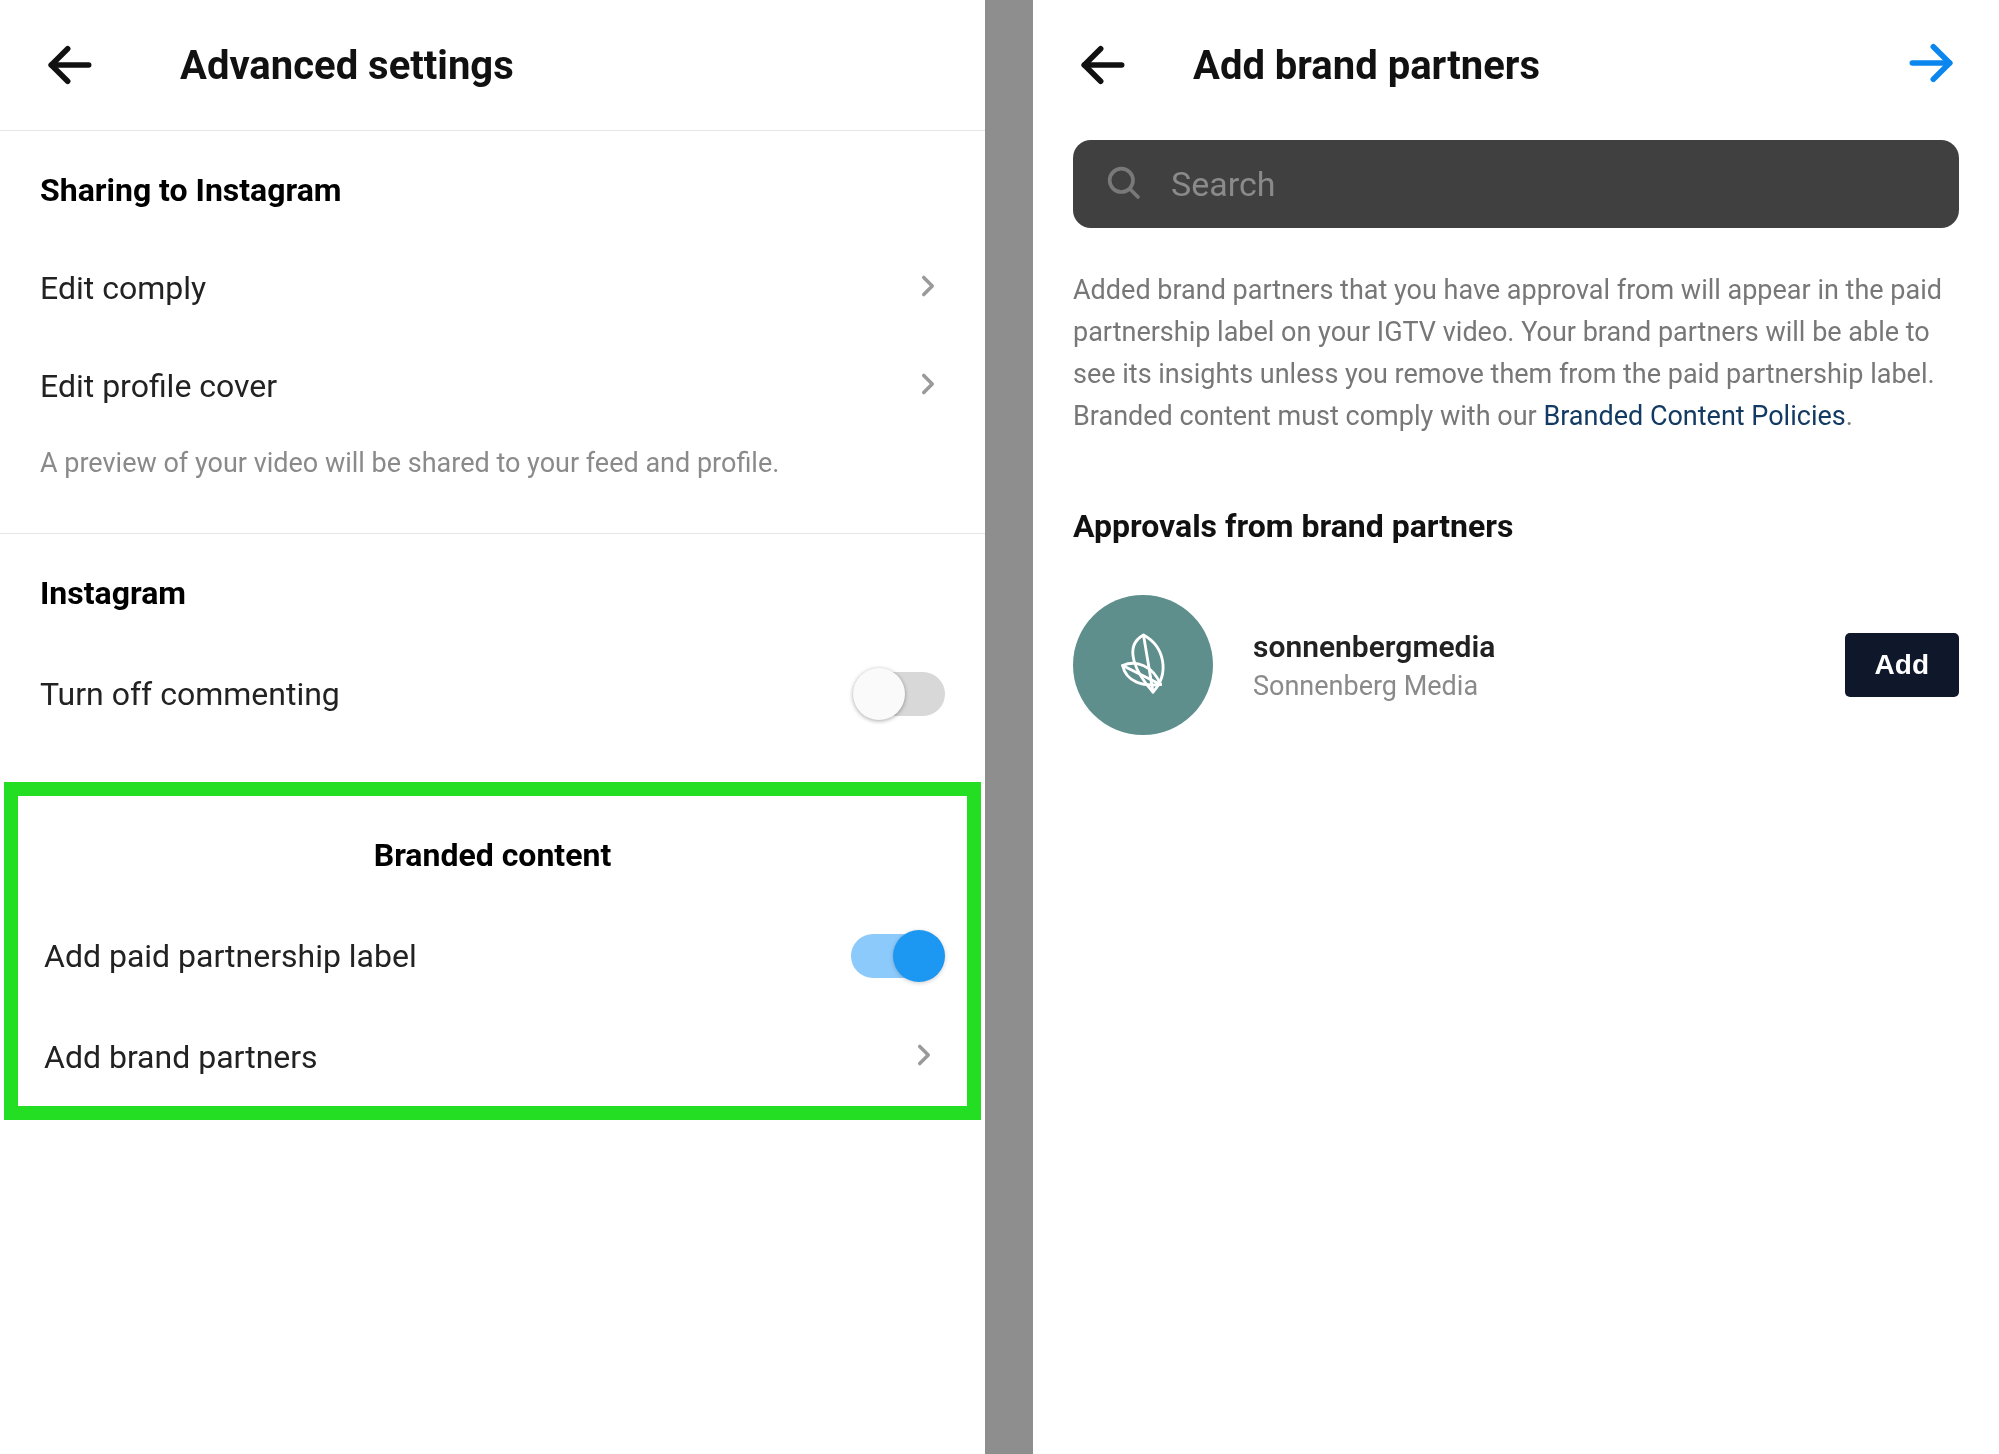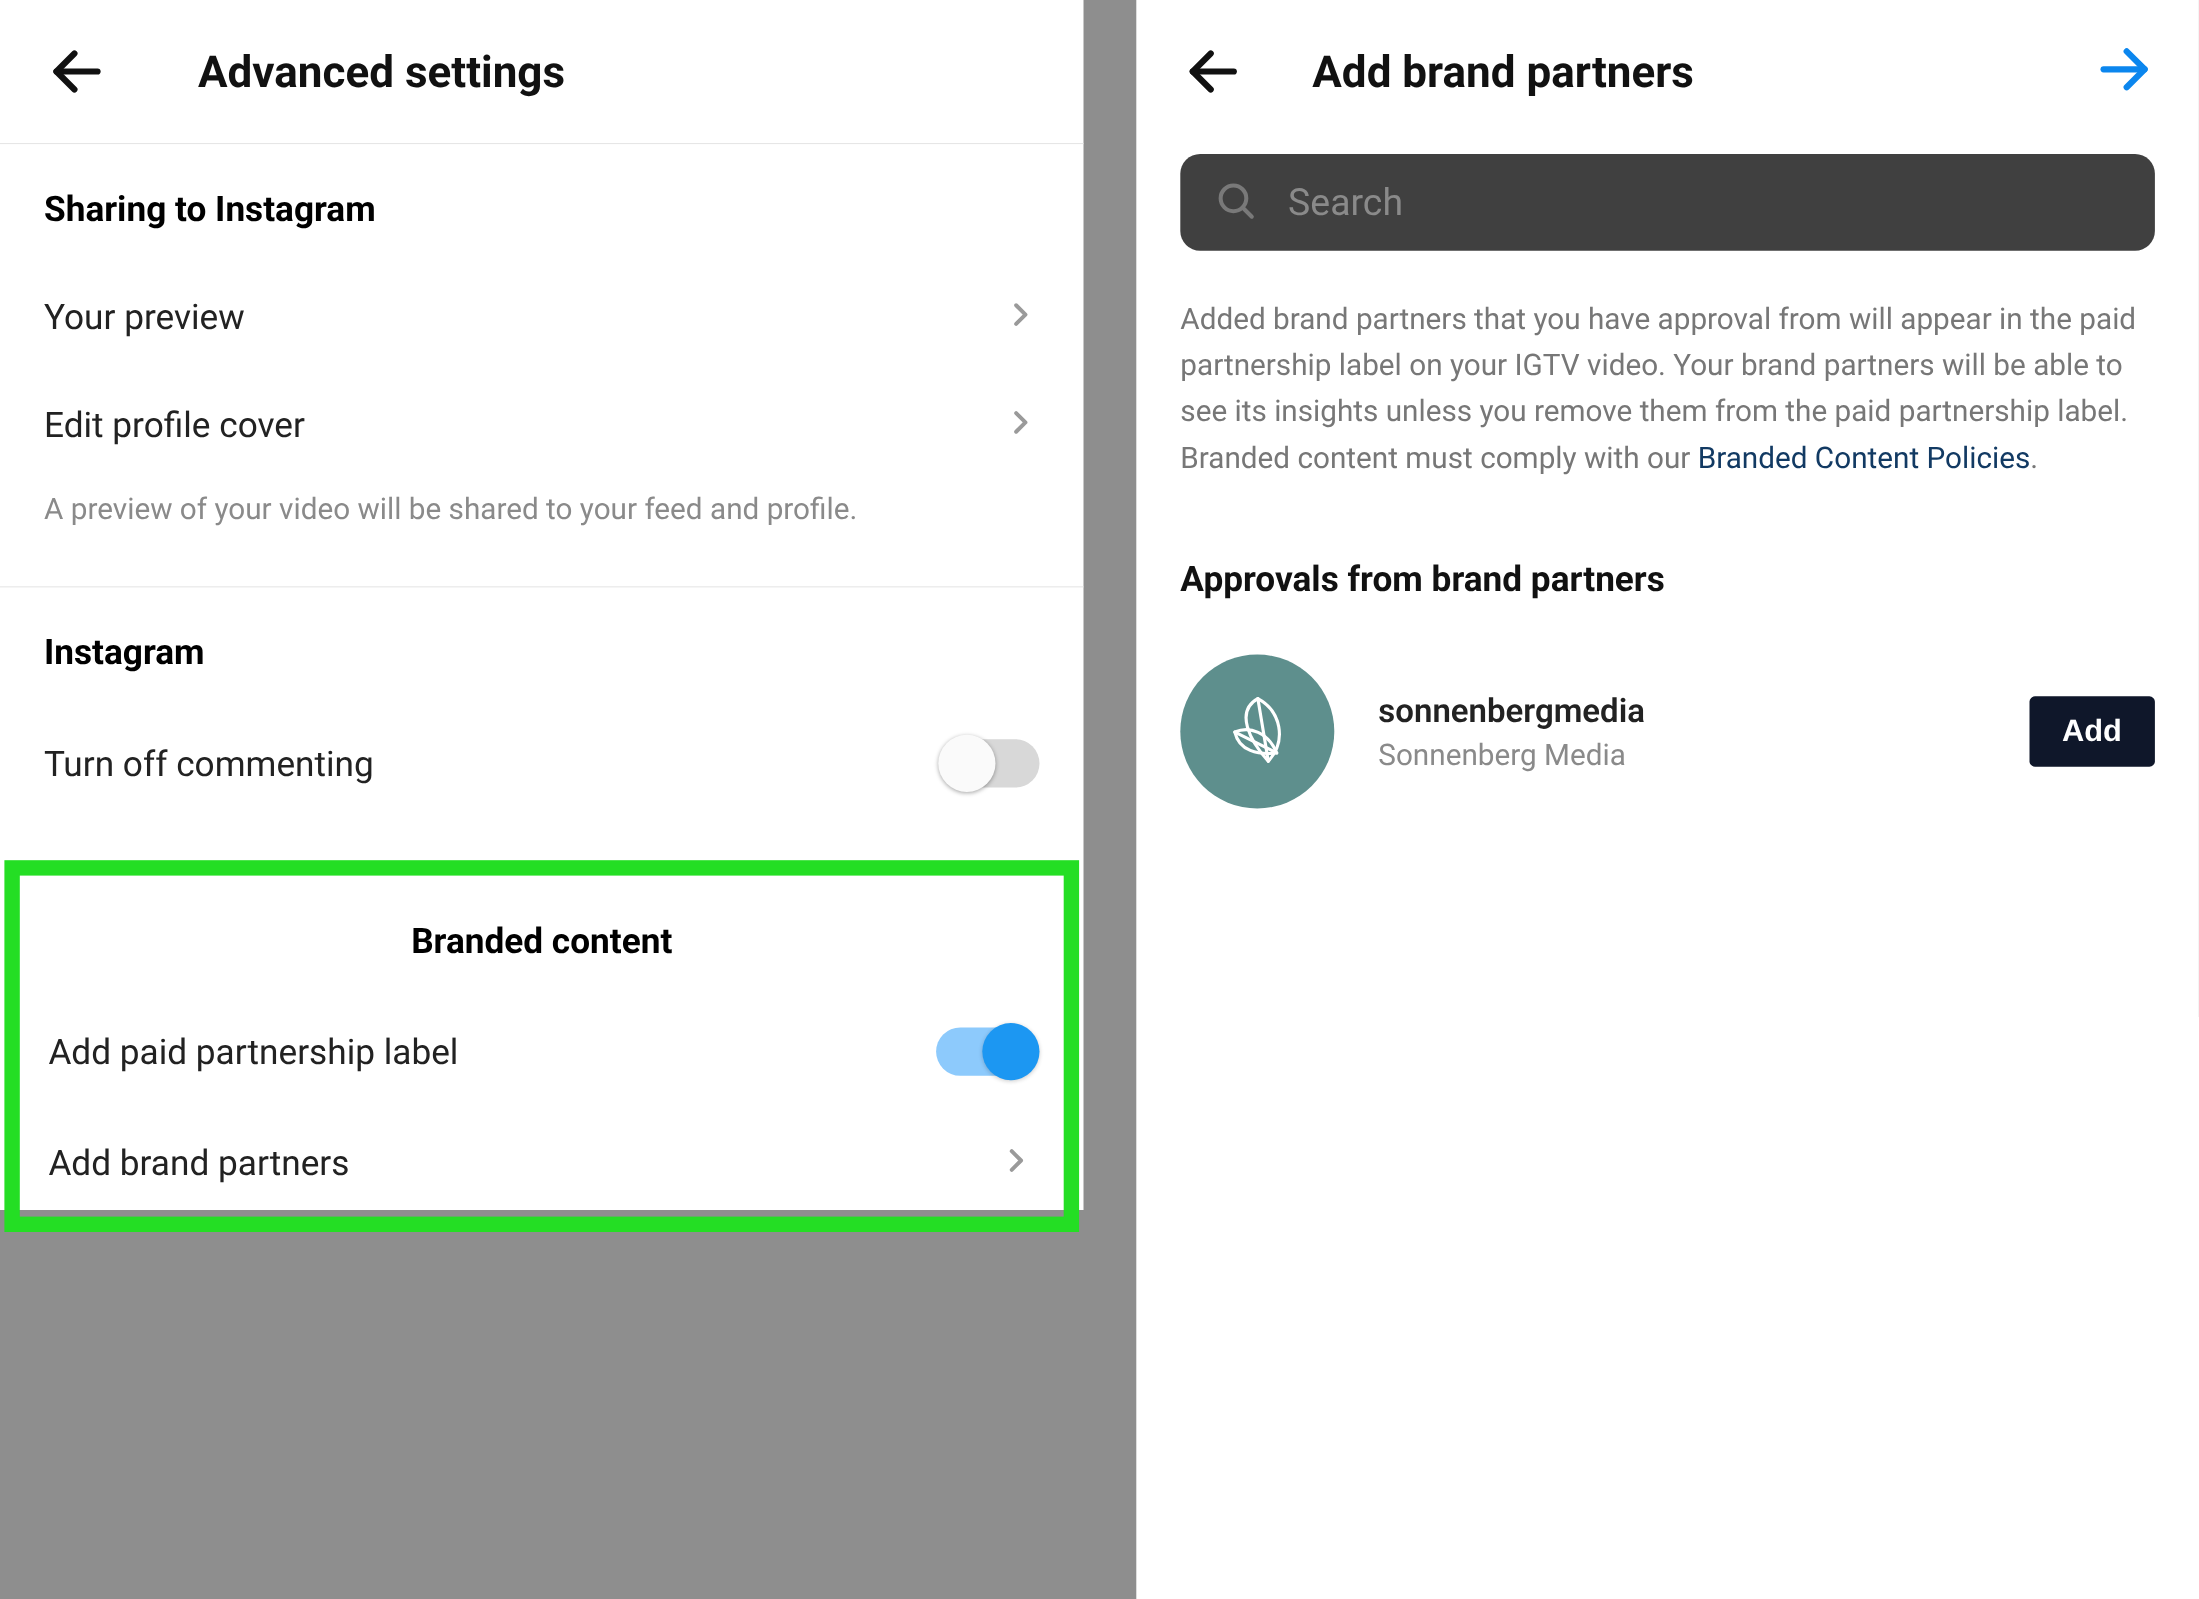--- a/index.html
+++ b/index.html
@@ -9,21 +9,21 @@
     display: flex;
     width: 1999px;
     height: 1454px;
   }
   .pane {
     background: #ffffff;
     position: relative;
   }
   .pane-left {
     width: 985px;
-    height: 1100px;
+    height: 1454px;
   }
   .gap {
     width: 48px;
   }
   .pane-right {
     flex: 1;
     height: 1454px;
   }
 
   
@@ -231,21 +231,21 @@
           <polyline points="11 5 4 12 11 19"></polyline>
         </svg>
     </div>
     <div class="header-title">Advanced settings</div>
   </div>
   <div class="divider"></div>
 
   <div class="section-title">Sharing to Instagram</div>
 
   <div class="row">
-    <div class="row-label">Your preview</div>
+    <div class="row-label">Edit comply</div>
     <span class="chevron">
       <svg width="34" height="34" viewBox="0 0 24 24" fill="none" stroke="#9a9a9a" stroke-width="2.5" stroke-linecap="round" stroke-linejoin="round">
           <polyline points="9 18 15 12 9 6"></polyline>
         </svg>
     </span>
   </div>
 
   <div class="row">
     <div class="row-label">Edit profile cover</div>
     <span class="chevron">

